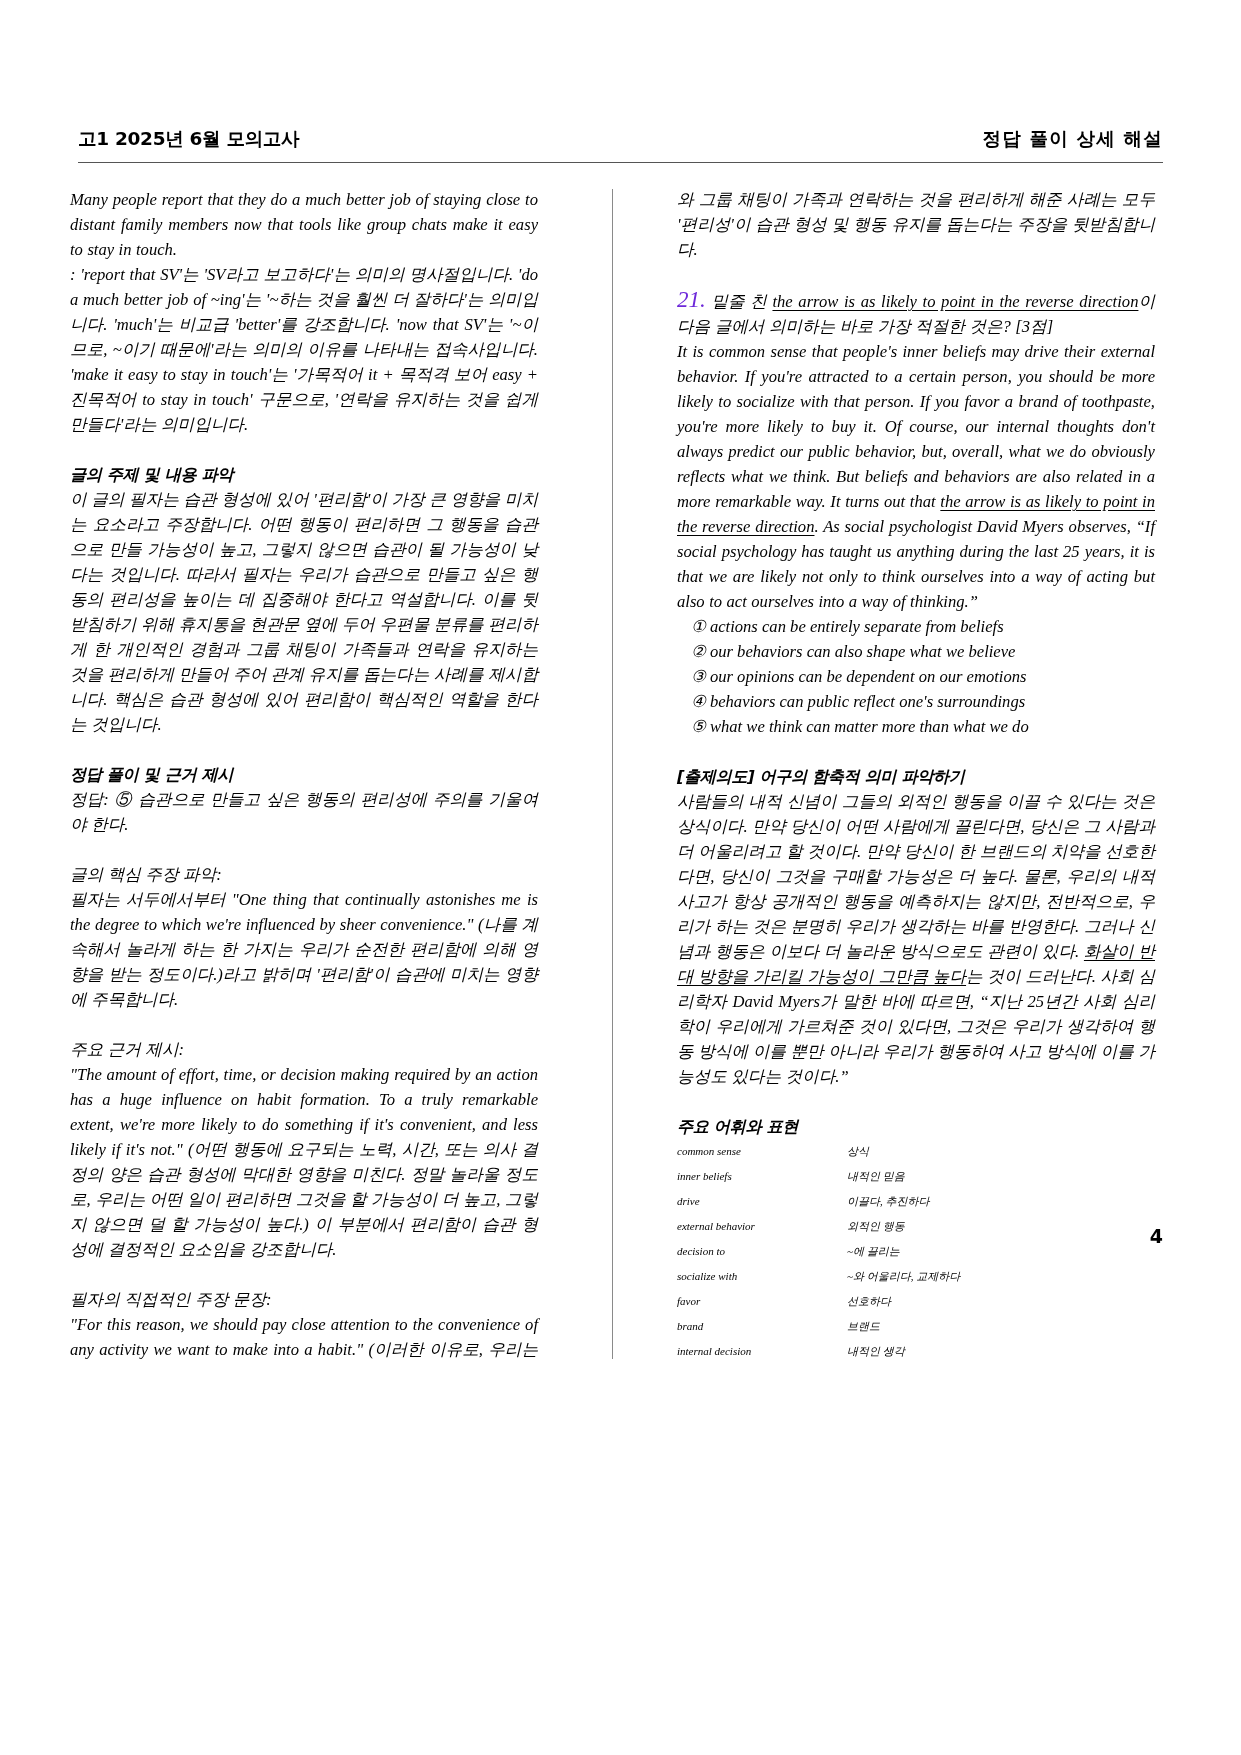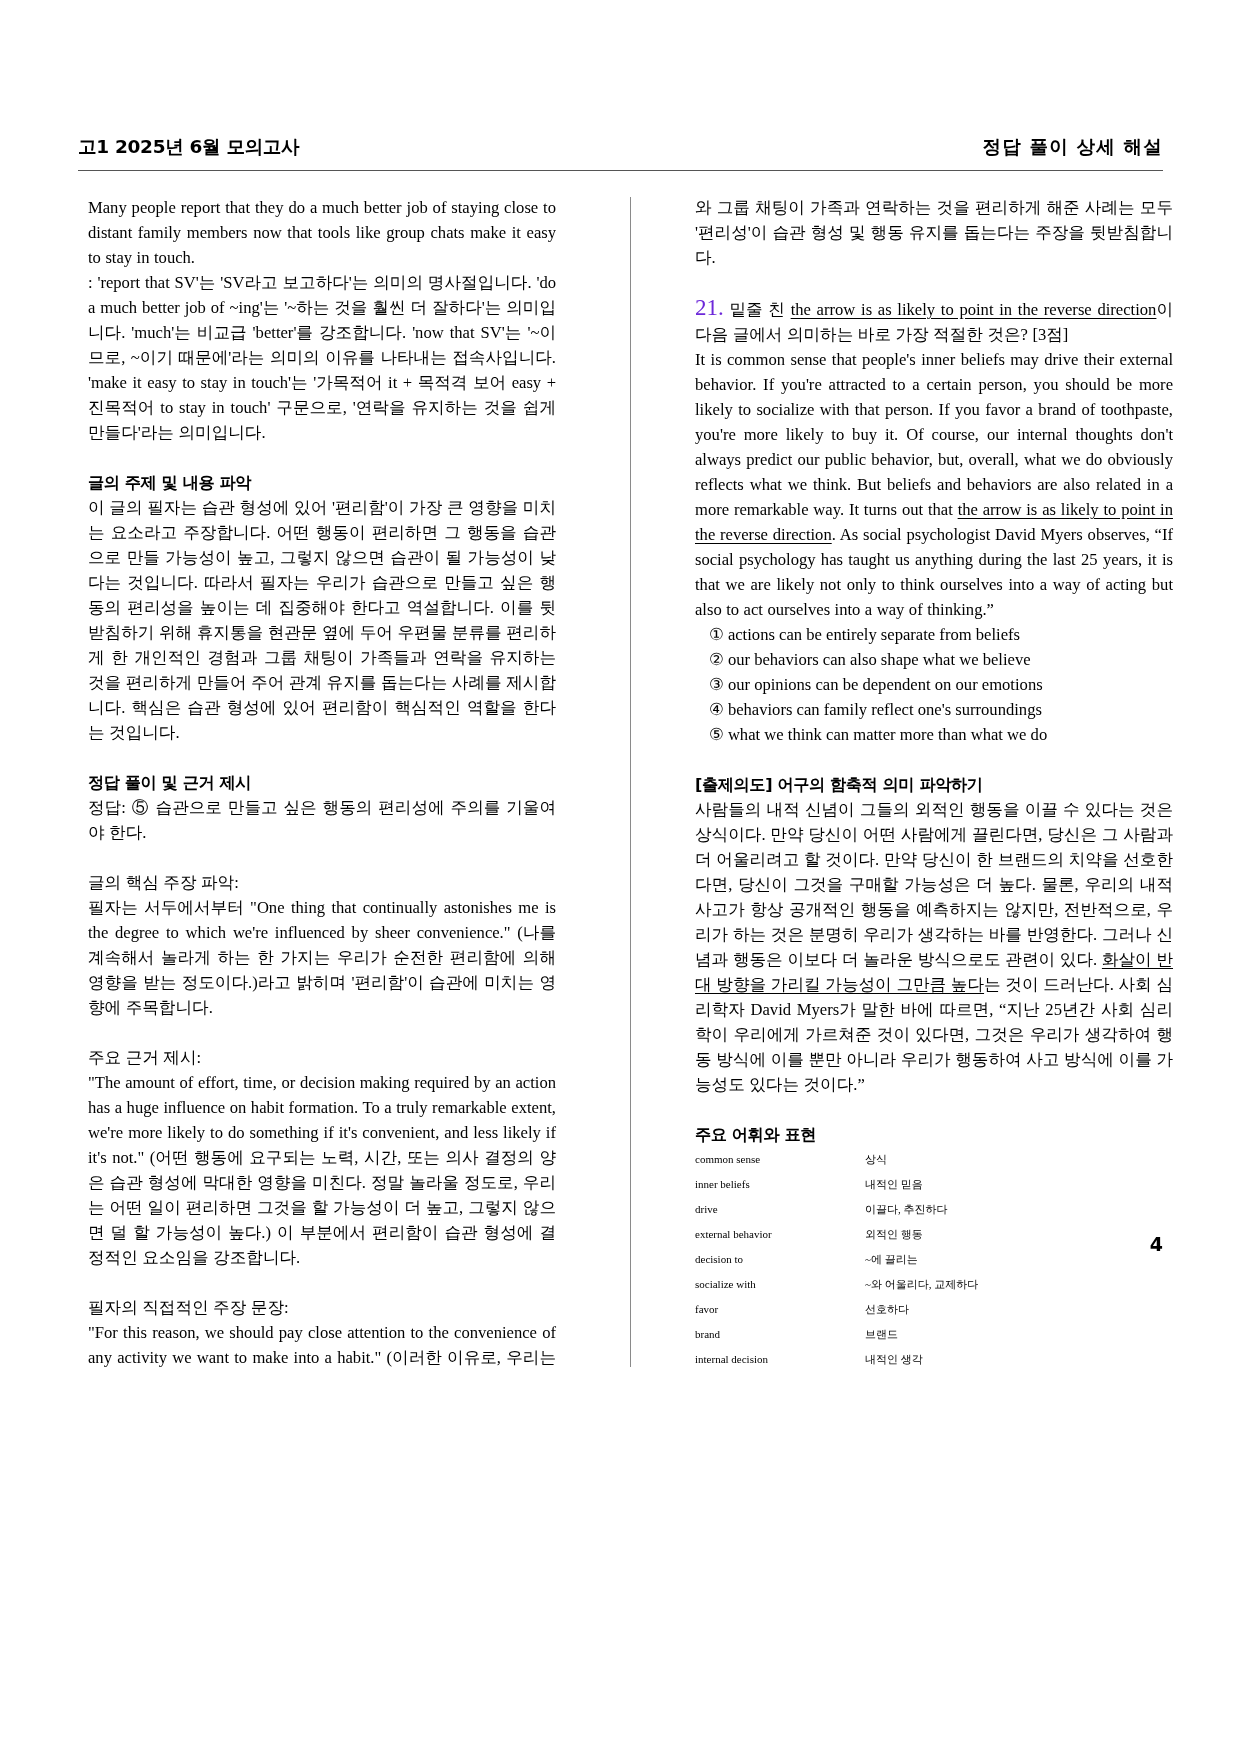--- a/index.html
+++ b/index.html
@@ -8,21 +8,21 @@
     background: #ffffff;
   }
   body {
     font-family: "Liberation Serif", "DejaVu Serif", serif;
     color: #000000;
   }
   .page {
     position: relative;
     width: 1241px;
     height: 1355px;
-    margin: 12px auto;
+    margin: 4px auto;
     background: #ffffff;
     box-sizing: border-box;
     padding: 0;
     overflow: hidden;
   }
 
   
   .header {
     position: absolute;
     left: 78px;
@@ -46,25 +46,26 @@
     left: 78px;
     top: 158px;
     width: 1085px;
     height: 1px;
     background: #555555;
   }
 
   
   .columns {
     position: absolute;
-    left: 88px;
+    left: 70px;
     top: 183px;
     width: 1085px;
     height: 1318px;
     display: flex;
+    font-style: italic;
   }
   .col {
     width: 478px;
     box-sizing: border-box;
   }
   .col-left { padding-right: 10px; }
   .col-gap {
     width: 129px;
     position: relative;
   }
@@ -204,21 +205,21 @@
       <div class="spacer-sm"></div>
 
       <p class="body"><span class="qnum">21.</span> <span>밑줄 친</span> <span class="u">the arrow is as likely to point in the reverse direction</span><span>이 다음 글에서 의미하는 바로 가장 적절한 것은? [3점]</span></p>
 
       <p class="body"><span>It is common sense that people's inner beliefs may drive their external behavior. If you're attracted to a certain person, you should be more likely to socialize with that person. If you favor a brand of toothpaste, you're more likely to buy it. Of course, our internal thoughts don't always predict our public behavior, but, overall, what we do obviously reflects what we think. But beliefs and behaviors are also related in a more remarkable way. It turns out that </span><span class="u">the arrow is as likely to point in the reverse direction</span><span>. As social psychologist David Myers observes, “If social psychology has taught us anything during the last 25 years, it is that we are likely not only to think ourselves into a way of acting but also to act ourselves into a way of thinking.”</span></p>
 
       <ul class="choices">
         <li><span class="circ">①</span><span>actions can be entirely separate from beliefs</span></li>
         <li><span class="circ">②</span><span>our behaviors can also shape what we believe</span></li>
         <li><span class="circ">③</span><span>our opinions can be dependent on our emotions</span></li>
-        <li><span class="circ">④</span><span>behaviors can family reflect one's surroundings</span></li>
+        <li><span class="circ">④</span><span>behaviors can public reflect one's surroundings</span></li>
         <li><span class="circ">⑤</span><span>what we think can matter more than what we do</span></li>
       </ul>
 
       <div class="spacer-sm"></div>
 
       <div class="sec-head">[출제의도] 어구의 함축적 의미 파악하기</div>
 
       <p class="body"><span>사람들의 내적 신념이 그들의 외적인 행동을 이끌 수 있다는 것은 상식이다. 만약 당신이 어떤 사람에게 끌린다면, 당신은 그 사람과 더 어울리려고 할 것이다. 만약 당신이 한 브랜드의 치약을 선호한다면, 당신이 그것을 구매할 가능성은 더 높다. 물론, 우리의 내적 사고가 항상 공개적인 행동을 예측하지는 않지만, 전반적으로, 우리가 하는 것은 분명히 우리가 생각하는 바를 반영한다. 그러나 신념과 행동은 이보다 더 놀라운 방식으로도 관련이 있다. </span><span class="u">화살이 반대 방향을 가리킬 가능성이 그만큼 높다</span><span>는 것이 드러난다. 사회 심리학자 David Myers가 말한 바에 따르면, “지난 25년간 사회 심리학이 우리에게 가르쳐준 것이 있다면, 그것은 우리가 생각하여 행동 방식에 이를 뿐만 아니라 우리가 행동하여 사고 방식에 이를 가능성도 있다는 것이다.”</span></p>
 
       <div class="spacer-sm"></div>

